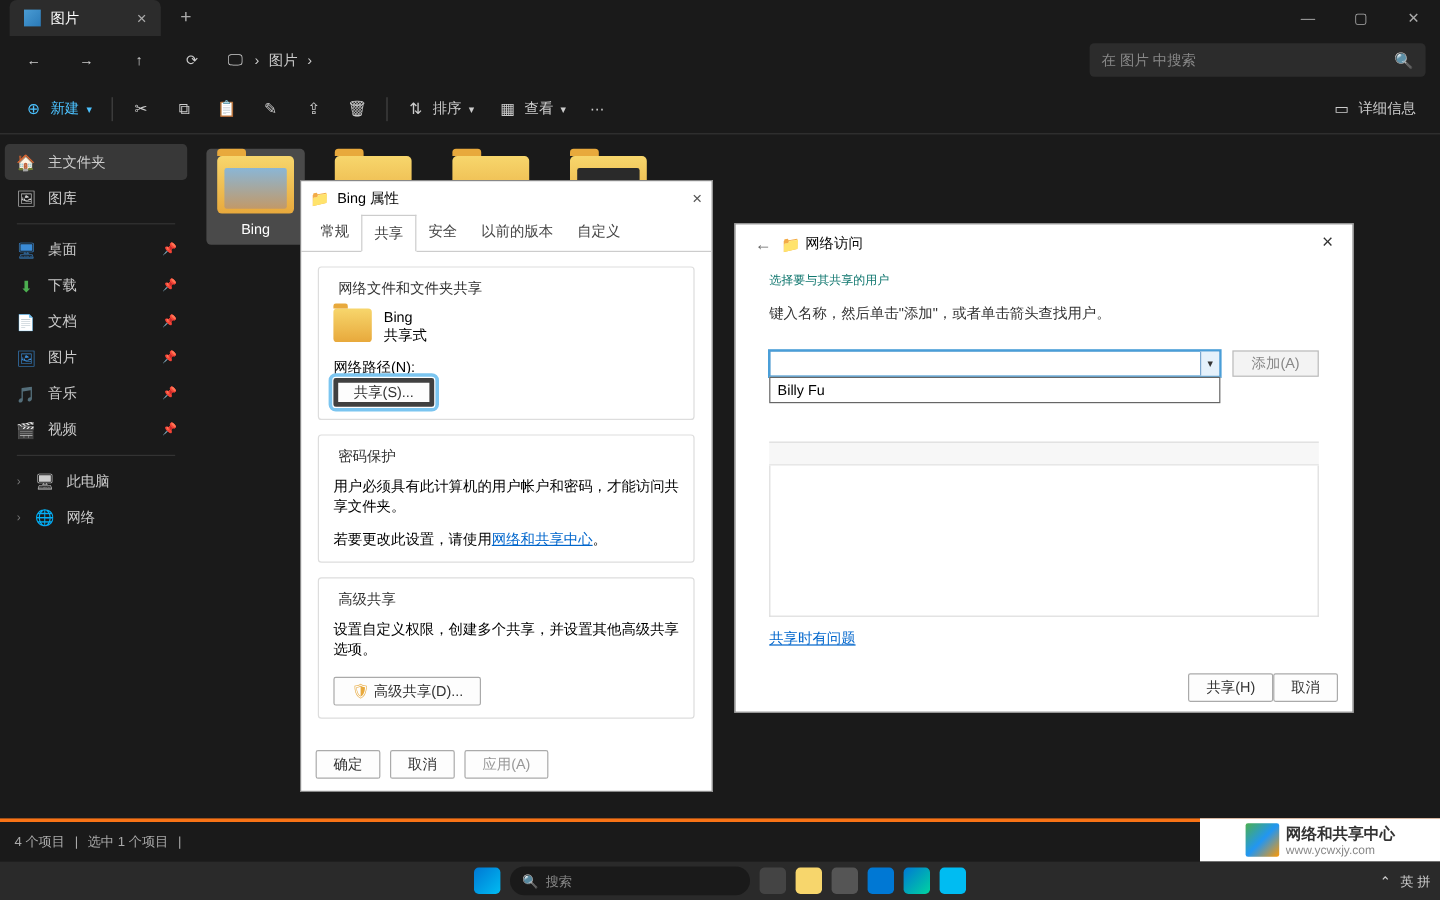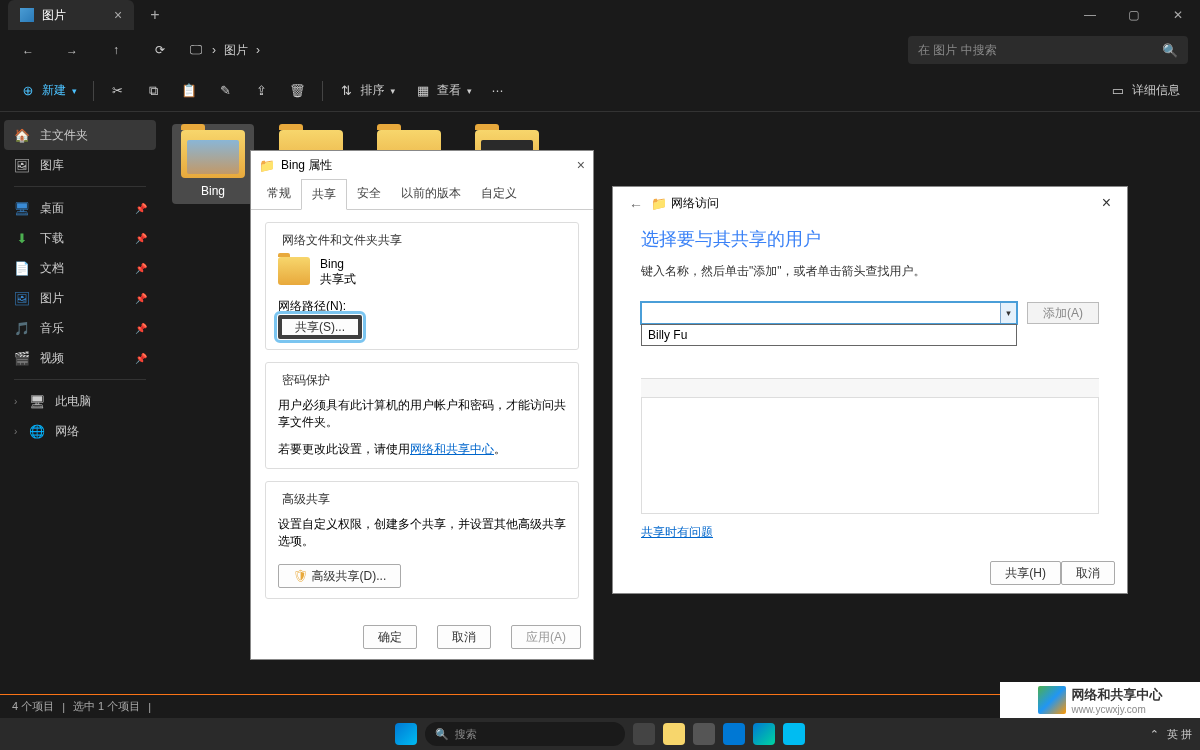--- a/index.html
+++ b/index.html
@@ -33,21 +33,21 @@
 .side-chevron { color: #777; font-size: 10px; margin-right: 2px; }
 
 .content { flex: 1; padding: 12px; display: flex; gap: 16px; align-items: flex-start; }
 .folder { width: 82px; display: flex; flex-direction: column; align-items: center; gap: 6px; padding: 6px; border-radius: 4px; }
 .folder.selected { background: #4a4a4a; }
 .folder-icon { width: 64px; height: 48px; background: linear-gradient(#f7d66c,#e8a93c); border-radius: 4px; position: relative; }
 .folder-icon::before { content: ""; position: absolute; top: -6px; left: 0; width: 24px; height: 6px; background: #e8a93c; border-radius: 3px 3px 0 0; }
 .folder-preview { position: absolute; bottom: 4px; left: 6px; right: 6px; top: 10px; background: linear-gradient(#8ab6d6,#c29968); border-radius: 2px; }
 .folder-preview.dark { background: #2a2a2a; }
 
-.statusbar { position: absolute; bottom: 32px; left: 0; right: 0; height: 24px; display: flex; align-items: center; padding: 0 12px; color: #aaa; font-size: 11px; gap: 8px; border-top: 1px solid #f97316; }
+.statusbar { position: absolute; bottom: 32px; left: 0; right: 0; height: 36px; display: flex; align-items: center; padding: 0 12px; color: #aaa; font-size: 11px; gap: 8px; border-top: 3px solid #f97316; }
 .status-icons { margin-left: auto; display: flex; gap: 8px; }
 
 .taskbar { position: absolute; bottom: 0; left: 0; right: 0; height: 32px; background: #2a2a2a; display: flex; align-items: center; justify-content: center; gap: 8px; }
 .taskbar-search { width: 200px; height: 24px; background: #1a1a1a; border-radius: 12px; display: flex; align-items: center; padding: 0 10px; color: #888; gap: 6px; font-size: 11px; }
 .taskbar-icon { width: 22px; height: 22px; border-radius: 4px; }
 .tray { position: absolute; right: 8px; display: flex; align-items: center; gap: 8px; color: #ccc; font-size: 11px; }
 .watermark { position: absolute; right: 0; bottom: 32px; width: 200px; height: 36px; background: #fff; display: flex; align-items: center; justify-content: center; font-size: 13px; color: #333; }
 
 
 .props-dialog { position: absolute; left: 250px; top: 150px; width: 344px; height: 510px; background: #fff; border: 1px solid #888; color: #000; font-size: 12px; display: flex; flex-direction: column; }
@@ -58,29 +58,29 @@
 .props-tab.active { border: 1px solid #ccc; border-bottom: 1px solid #fff; margin-bottom: -1px; background: #fff; }
 .props-body { flex: 1; padding: 12px 14px; overflow: auto; }
 .props-section { border: 1px solid #ddd; border-radius: 3px; padding: 10px 12px; margin-bottom: 12px; }
 .props-section-title { font-size: 12px; color: #333; margin: -18px 0 8px 0; background: #fff; display: inline-block; padding: 0 4px; }
 .props-folder-row { display: flex; gap: 10px; margin-bottom: 10px; }
 .props-folder-ico { width: 32px; height: 28px; background: linear-gradient(#f7d66c,#e8a93c); border-radius: 3px; position: relative; }
 .props-folder-ico::before { content:""; position:absolute; top:-4px; left:0; width:12px; height:4px; background:#e8a93c; border-radius:2px 2px 0 0; }
 .props-btn { height: 24px; padding: 0 14px; border: 1px solid #aaa; background: #fdfdfd; color: #333; font-size: 12px; border-radius: 2px; }
 .props-btn.highlighted { border: 4px solid #404040; padding: 0 13px; outline: 3px solid #7bc5f0; outline-offset: 1px; }
 .props-link { color: #0066cc; text-decoration: underline; }
-.props-footer { height: 44px; display: flex; align-items: center; justify-content: flex-end; gap: 20px; padding: 0 12px; }
+.props-footer { height: 44px; display: flex; align-items: center; gap: 8px; padding: 0 12px; }
 
 
 .share-dialog { position: absolute; left: 612px; top: 186px; width: 516px; height: 408px; background: #fff; border: 1px solid #888; color: #000; font-size: 12px; display: flex; flex-direction: column; }
 .share-header { height: 32px; display: flex; align-items: center; padding: 0 8px; }
 .share-back { color: #666; font-size: 14px; padding: 0 8px; }
 .share-close { margin-left: auto; font-size: 16px; color: #333; padding: 0 8px; }
 .share-body { flex: 1; padding: 8px 28px 12px; display: flex; flex-direction: column; }
-.share-heading { font-size: 18px; color: #3b82f6; margin-bottom: 12px; }
+.share-heading { font-size: 10px; color: #0f766e; margin-bottom: 12px; }
 .share-instr { font-size: 12px; color: #333; margin-bottom: 22px; }
 .share-combo-row { display: flex; gap: 10px; align-items: center; }
 .share-combo { flex: 1; position: relative; }
 .share-input { width: 100%; height: 22px; border: 1px solid #7aa7d0; padding: 0 20px 0 4px; font-size: 12px; outline: 2px solid #4a9ed8; outline-offset: -1px; }
 .share-drop-btn { position: absolute; right: 1px; top: 1px; width: 16px; height: 20px; background: #e5f1fb; border-left: 1px solid #7aa7d0; display: flex; align-items: center; justify-content: center; font-size: 9px; color: #333; }
 .share-add { height: 22px; width: 72px; border: 1px solid #bbb; background: #f3f3f3; color: #888; font-size: 12px; }
 .share-dropdown { position: absolute; top: 22px; left: 0; right: 0; border: 1px solid #666; background: #fff; z-index: 10; }
 .share-drop-item { padding: 3px 6px; font-size: 12px; }
 .share-list-header { margin-top: 10px; height: 20px; border-top: 1px solid #ddd; border-bottom: 1px solid #ddd; background: #f7f7f7; }
 .share-list { flex: 1; border: 1px solid #ddd; border-top: none; background: #fff; }

